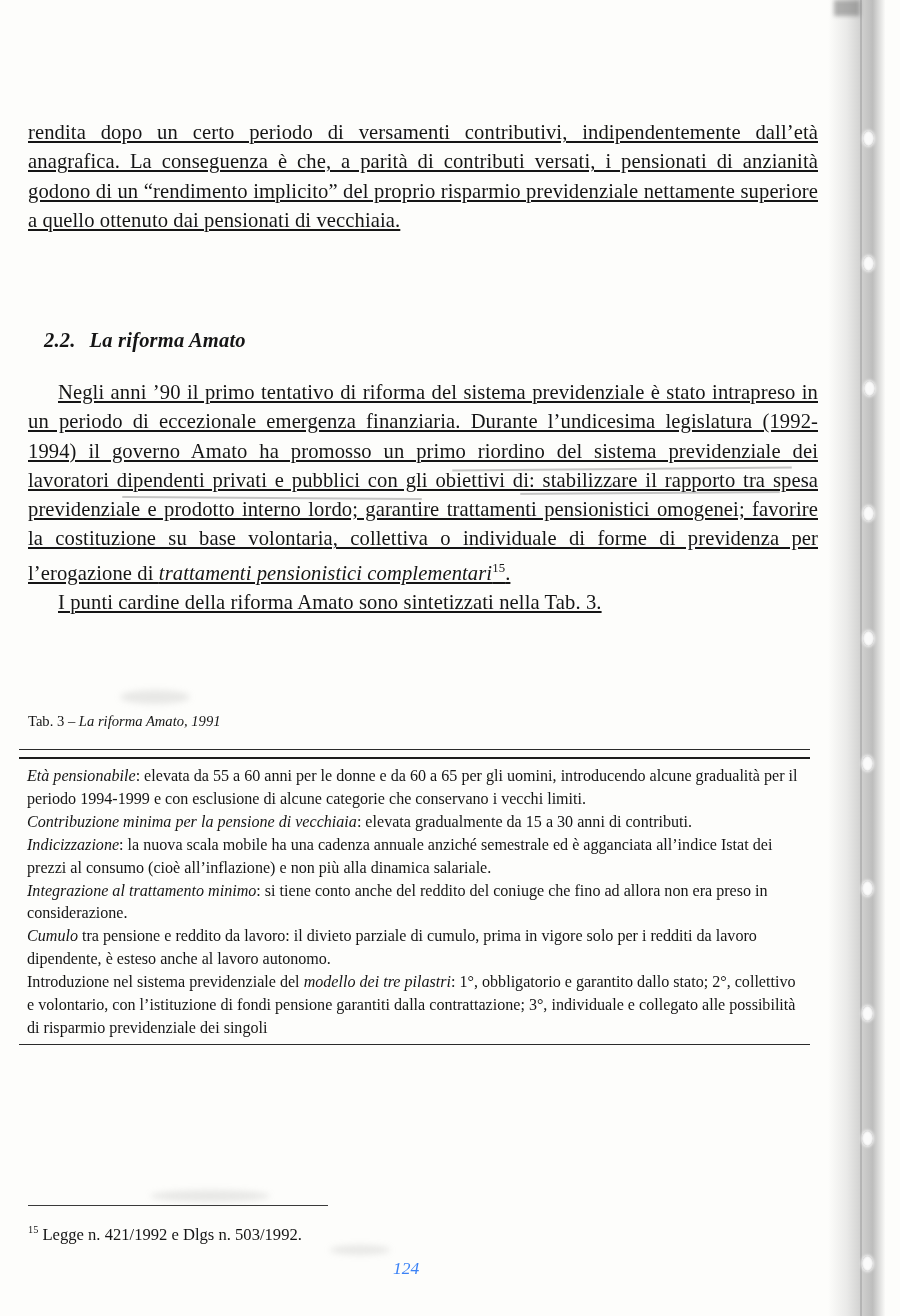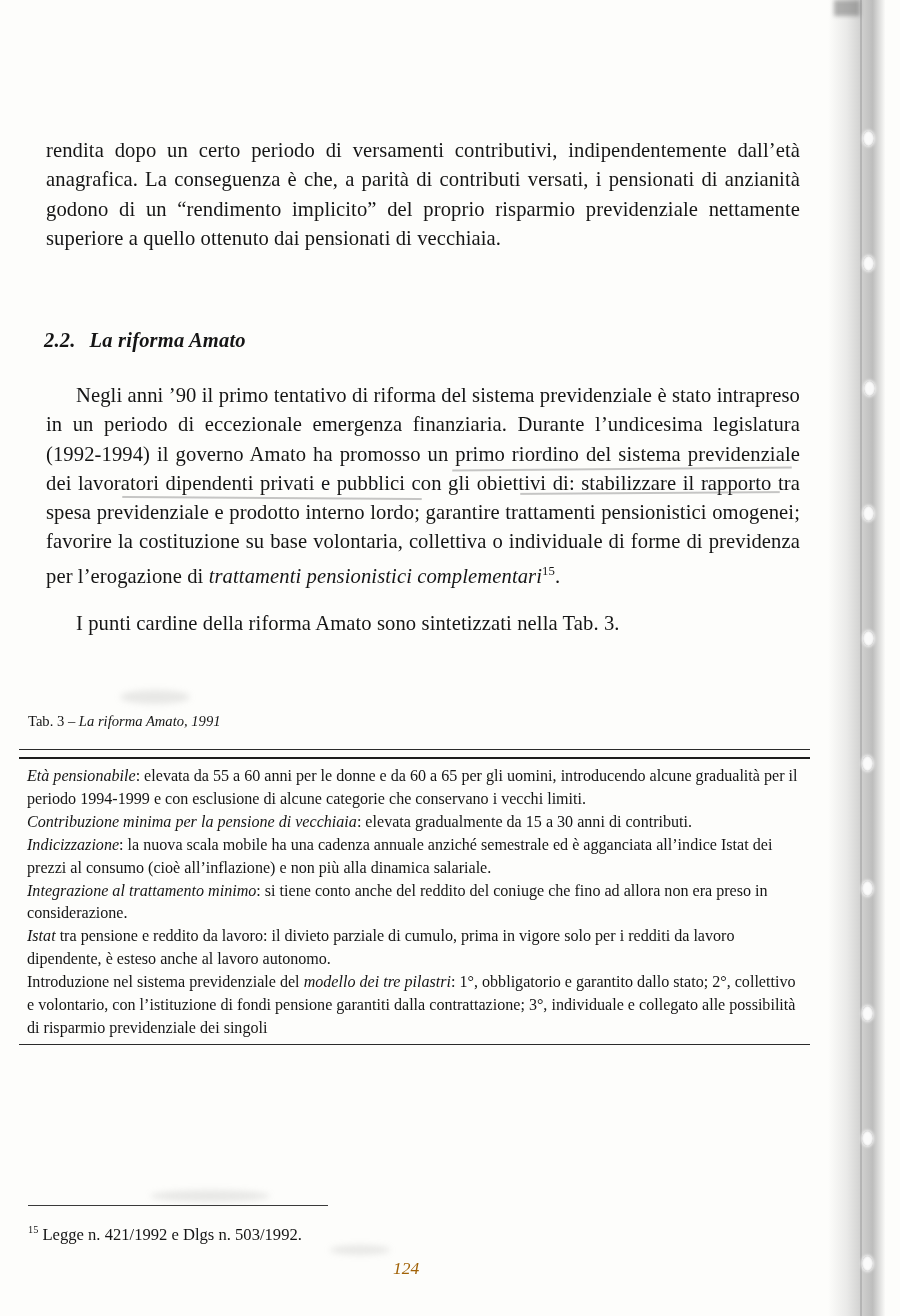--- a/index.html
+++ b/index.html
@@ -61,26 +61,27 @@
     pointer-events: none;
   }
 
   
   .body-col {
     position: absolute;
     left: 28px;
     width: 790px;
   }
   p.body {
-    margin: 18px;
+    margin: 0;
     font-size: 20.6px;
     line-height: 29.3px;
     text-align: justify;
     text-justify: inter-word;
     letter-spacing: 0.1px;
+    text-decoration: underline;
   }
   p.body.indent { text-indent: 30px; }
 
   h2.section {
     margin: 16px;
     font-size: 20.5px;
     font-weight: bold;
     font-style: italic;
     letter-spacing: 0.2px;
   }
@@ -136,21 +137,21 @@
     line-height: 21px;
   }
   sup { font-size: 0.62em; vertical-align: super; }
   .folio {
     position: absolute;
     left: 0;
     width: 812px;
     text-align: center;
     font-style: italic;
     font-size: 17.5px;
-    color: #a16207;
+    color: #3b82f6;
   }
 
   
   .pencil {
     position: absolute;
     background: rgba(120,120,120,0.42);
     height: 2px;
     border-radius: 2px;
     filter: blur(0.6px);
     pointer-events: none;
@@ -190,21 +191,21 @@
   <div class="body-col" style="top:118px;">
     <p class="body">rendita dopo un certo periodo di versamenti contributivi, indipendentemente dall’età anagrafica. La conseguenza è che, a parità di contributi versati, i pensionati di anzianità godono di un “rendimento implicito” del proprio risparmio previdenziale nettamente superiore a quello ottenuto dai pensionati di vecchiaia.</p>
   </div>
 
   <div class="body-col" style="top:313px;">
     <h2 class="section">
       <span class="num">2.2.</span><span>La riforma Amato</span>
     </h2>
   </div>
 
-  <div class="body-col" style="top:363px;">
+  <div class="body-col" style="top:378px;">
     <p class="body indent"><span>Negli anni ’90 il primo tentativo di riforma del sistema previdenziale è stato intrapreso in un periodo di eccezionale emergenza finanziaria. Durante l’undicesima legislatura (1992-1994) il governo Amato ha promosso un primo riordino del sistema previdenziale dei lavoratori dipendenti privati e pubblici con gli obiettivi di: stabilizzare il rapporto tra spesa previdenziale e prodotto interno lordo; garantire trattamenti pensionistici omogenei; favorire la costituzione su base volontaria, collettiva o individuale di forme di previdenza per l’erogazione di </span><i>trattamenti pensionistici complementari</i><sup>15</sup><span>.</span></p>
     <p class="body indent" style="margin-top:0;">I punti cardine della riforma Amato sono sintetizzati nella Tab. 3.</p>
   </div>
 
   <div class="pencil" style="left:452px; top:468px; width:340px; transform:rotate(-0.5deg);"></div>
   <div class="pencil" style="left:122px; top:497px; width:300px; transform:rotate(0.4deg);"></div>
   <div class="pencil" style="left:520px; top:492px; width:260px; transform:rotate(-0.4deg);"></div>
 
   <div class="caption" style="top:712px;">
     <span>Tab. 3 – </span><span class="cap-title">La riforma Amato, 1991</span>
@@ -213,21 +214,21 @@
   <div class="tab-wrap" style="top:749px;">
     <div class="rule-thin"></div>
     <div class="rule-gap"></div>
     <div class="rule-thick"></div>
 
     <div class="tab-body">
       <p class="row"><i>Età pensionabile</i><span>: elevata da 55 a 60 anni per le donne e da 60 a 65 per gli uomini, introducendo alcune gradualità per il periodo 1994-1999 e con esclusione di alcune categorie che conservano i vecchi limiti.</span></p>
       <p class="row"><i>Contribuzione minima per la pensione di vecchiaia</i><span>: elevata gradualmente da 15 a 30 anni di contributi.</span></p>
       <p class="row"><i>Indicizzazione</i><span>: la nuova scala mobile ha una cadenza annuale anziché semestrale ed è agganciata all’indice Istat dei prezzi al consumo (cioè all’inflazione) e non più alla dinamica salariale.</span></p>
       <p class="row"><i>Integrazione al trattamento minimo</i><span>: si tiene conto anche del reddito del coniuge che fino ad allora non era preso in considerazione.</span></p>
-      <p class="row"><i>Istat</i><span> tra pensione e reddito da lavoro: il divieto parziale di cumulo, prima in vigore solo per i redditi da lavoro dipendente, è esteso anche al lavoro autonomo.</span></p>
+      <p class="row"><i>Cumulo</i><span> tra pensione e reddito da lavoro: il divieto parziale di cumulo, prima in vigore solo per i redditi da lavoro dipendente, è esteso anche al lavoro autonomo.</span></p>
       <p class="row"><span>Introduzione nel sistema previdenziale del </span><i>modello dei tre pilastri</i><span>: 1°, obbligatorio e garantito dallo stato; 2°, collettivo e volontario, con l’istituzione di fondi pensione garantiti dalla contrattazione; 3°, individuale e collegato alle possibilità di risparmio previdenziale dei singoli</span></p>
     </div>
 
     <div class="rule-thin" style="margin-top:2px;"></div>
   </div>
 
   <div class="fn-rule" style="top:1205px;"></div>
   <div class="footnote" style="top:1219px;">
     <sup>15</sup><span> Legge n. 421/1992 e Dlgs n. 503/1992.</span>
   </div>

